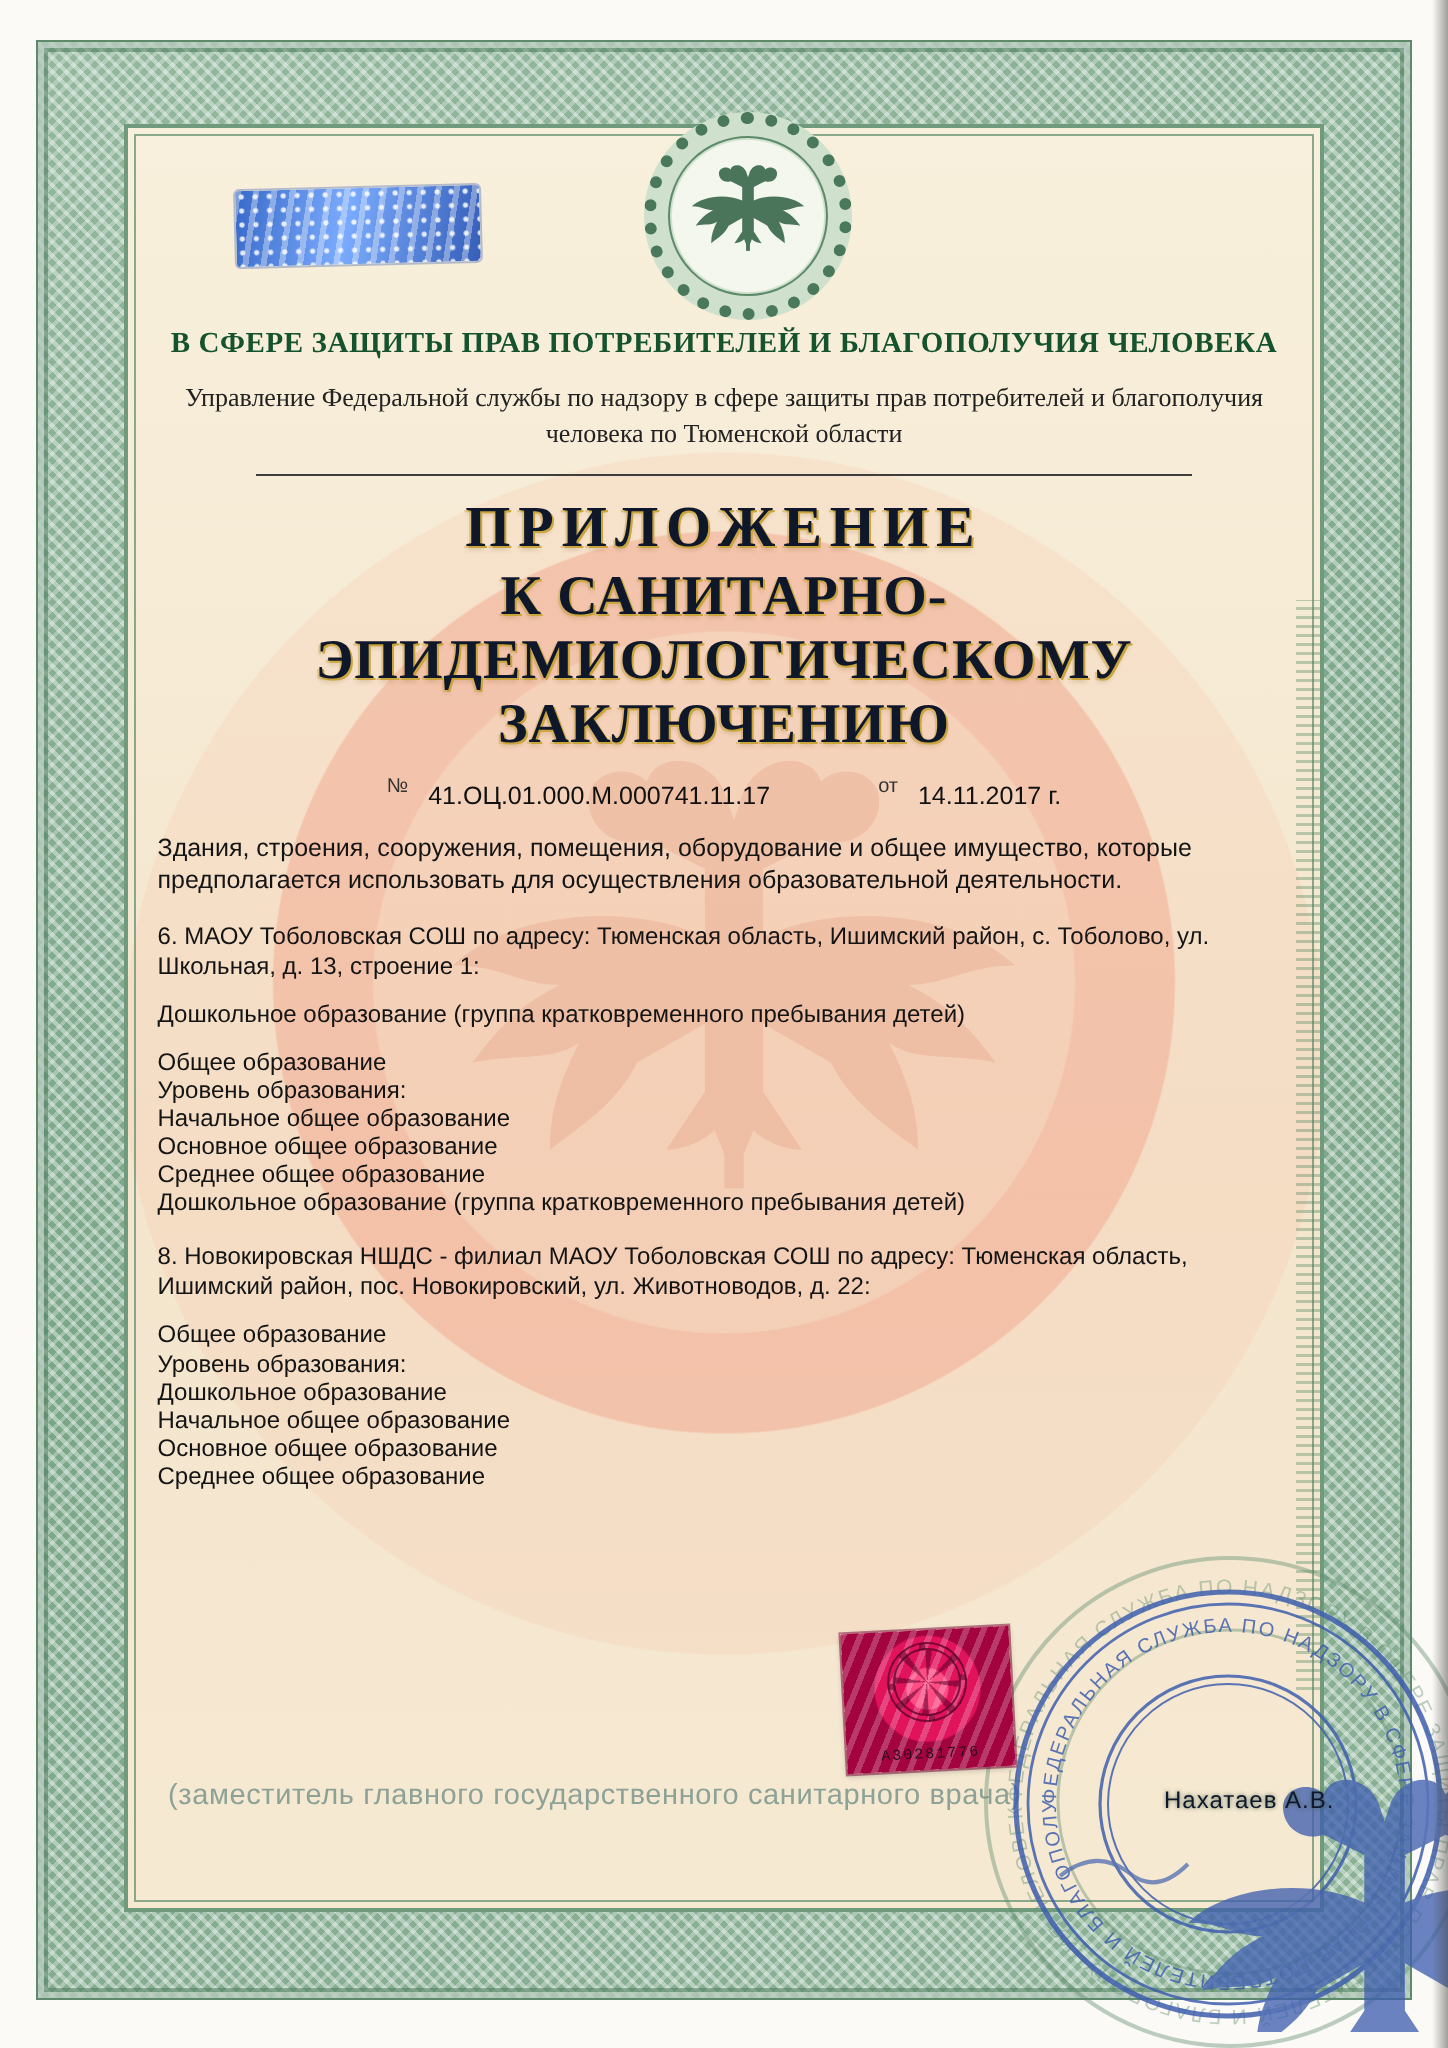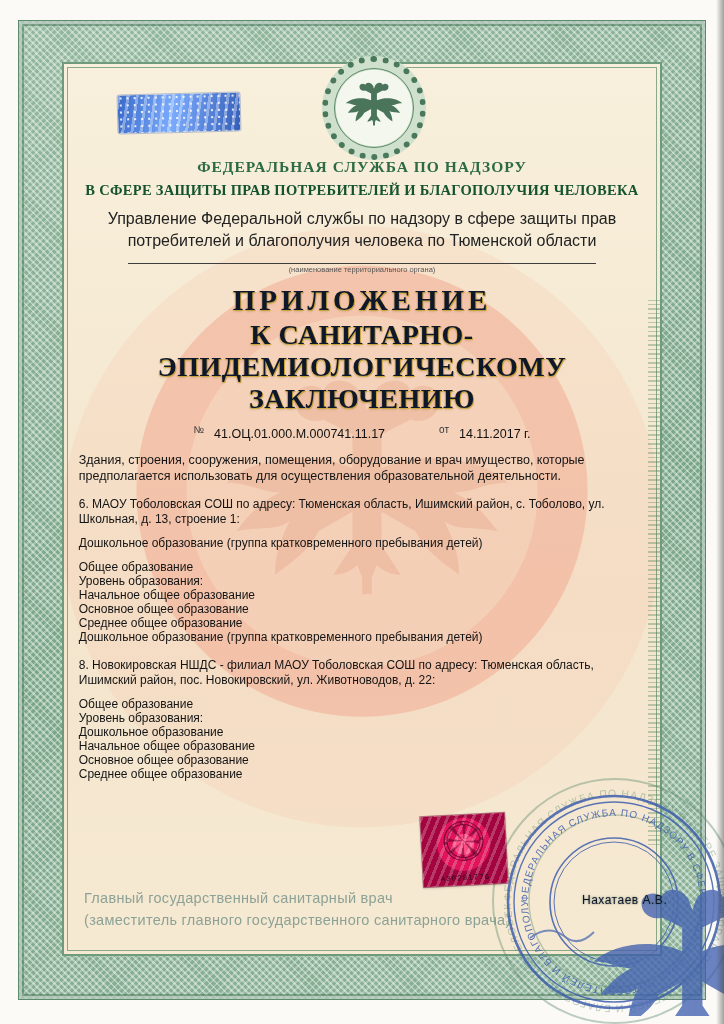--- a/index.html
+++ b/index.html
@@ -97,21 +97,21 @@
   }
   .agency1{
     margin:0;font-family:"Liberation Serif",serif;font-weight:bold;
     font-size:15.5px;letter-spacing:1px;color:#2d6b44;
   }
   .agency2{
     margin:6px 0 0;font-family:"Liberation Serif",serif;font-weight:bold;
     font-size:14.5px;letter-spacing:.3px;color:#14532d;
   }
   .terr{
-    margin:9px auto 12px;width:94%;font-size:16px;line-height:1.35;color:#222;
+    margin:9px auto 12px;width:94%;font-size:13px;line-height:1.35;color:#222;font-family:Liberation Serif, serif;
   }
   .rule{width:80%;margin:9px auto 1px;border:none;border-top:1.5px solid #3e3e3e;}
   .rule-caption{margin:0;font-size:7.5px;color:#555;}
   .doc-title1,.doc-title2{
     margin:0;font-family:"Liberation Serif",serif;font-weight:bold;color:#0f172a;
     text-shadow:1px 1px 0 #caa53c,-1px 1px 0 rgba(202,165,60,.45),0 2px 2px rgba(120,90,20,.22);
   }
   .doc-title1{margin-top:10px;font-size:29px;letter-spacing:4px;}
   .doc-title2{margin-top:2px;font-size:28px;letter-spacing:.5px;}
   .numrow{
@@ -158,38 +158,36 @@
 
   <div class="emblem">
     <svg viewBox="0 0 64 64">
         <use href="#dbl-eagle"></use>
       </svg>
   </div>
 
   <div class="holo-blue"></div>
 
   <div class="content">
-    <p class="agency1">ФЕДЕРАЛЬНАЯ СЛУЖБА ПО НАДЗОРУ</p>
     <p class="agency2">В СФЕРЕ ЗАЩИТЫ ПРАВ ПОТРЕБИТЕЛЕЙ И БЛАГОПОЛУЧИЯ ЧЕЛОВЕКА</p>
     <p class="terr">Управление Федеральной службы по надзору в сфере защиты прав потребителей и благополучия человека по Тюменской области</p>
     <hr class="rule">
-    <p class="rule-caption">(наименование территориального органа)</p>
 
     <p class="doc-title1">ПРИЛОЖЕНИЕ</p>
     <p class="doc-title2">К САНИТАРНО-ЭПИДЕМИОЛОГИЧЕСКОМУ ЗАКЛЮЧЕНИЮ</p>
 
     <div class="numrow">
       <span class="lbl">№</span>
       <span>41.ОЦ.01.000.М.000741.11.17</span>
       <span class="gap"></span>
       <span class="lbl">от</span>
       <span>14.11.2017 г.</span>
     </div>
 
-    <p class="intro">Здания, строения, сооружения, помещения, оборудование и врач имущество, которые предполагается использовать для осуществления образовательной деятельности.</p>
+    <p class="intro">Здания, строения, сооружения, помещения, оборудование и общее имущество, которые предполагается использовать для осуществления образовательной деятельности.</p>
 
     <div class="items">
 
       <p class="item-heading">6. МАОУ Тоболовская СОШ по адресу: Тюменская область, Ишимский район, с. Тоболово, ул. Школьная, д. 13, строение 1:</p>
       <div class="item-lines">
         <div>Дошкольное образование (группа кратковременного пребывания детей)</div>
       </div>
 
       <div class="item-lines">
         <div>Общее образование</div>
@@ -212,21 +210,20 @@
 
     </div>
   </div>
 
   <div class="holo-red">
     <div class="ring"></div>
     <div class="serial">А30281776</div>
   </div>
 
   <div class="sig-block">
-    <div>Главный государственный санитарный врач</div>
     <div>(заместитель главного государственного санитарного врача)</div>
   </div>
 
   <svg class="ghost-ring" viewBox="0 0 258 258">
     <circle cx="129" cy="129" r="122" fill="none" stroke="#5d8a6b" stroke-width="2"></circle>
     <circle cx="129" cy="129" r="86" fill="none" stroke="#5d8a6b" stroke-width="1.5"></circle>
     <path id="ghostPath" d="M129,129 m-104,0 a104,104 0 1,1 208,0 a104,104 0 1,1 -208,0" fill="none"></path>
     <text font-size="10.5" fill="#5d8a6b" letter-spacing="1">
       <textPath href="#ghostPath">ФЕДЕРАЛЬНАЯ СЛУЖБА ПО НАДЗОРУ В СФЕРЕ ЗАЩИТЫ ПРАВ ПОТРЕБИТЕЛЕЙ И БЛАГОПОЛУЧИЯ ЧЕЛОВЕКА •</textPath>
     </text>

